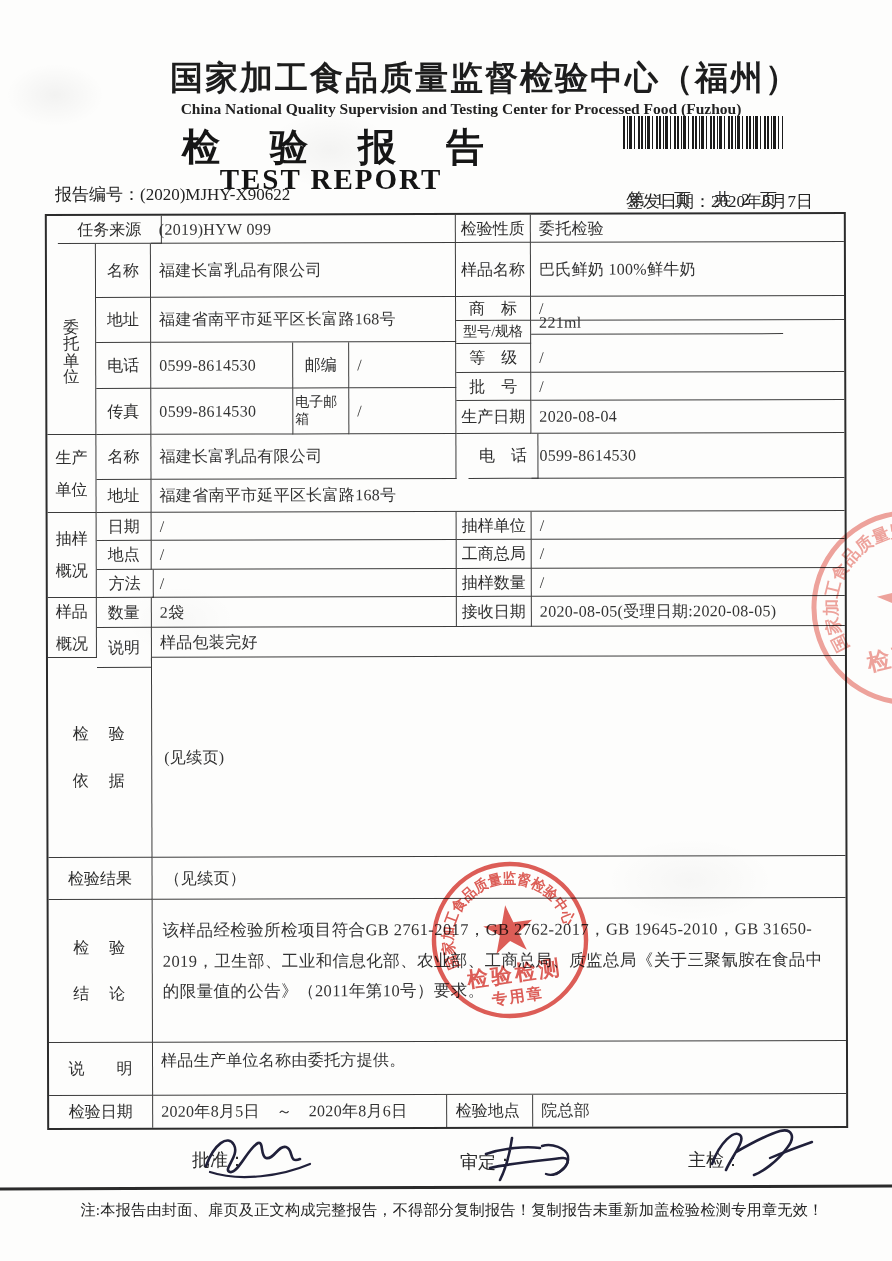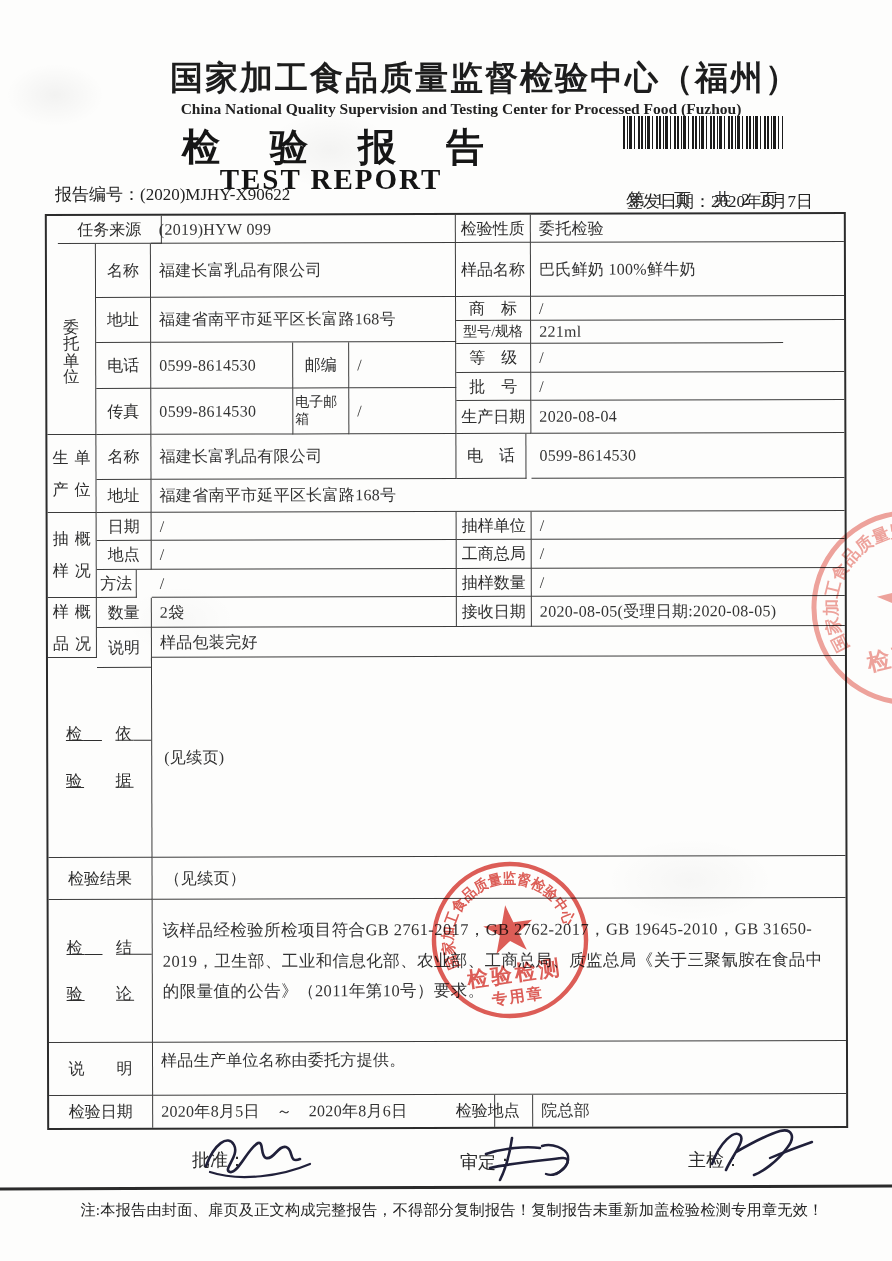--- a/index.html
+++ b/index.html
@@ -40,22 +40,22 @@
     border-right:1.6px solid #3c3c3c;border-bottom:1.6px solid #3c3c3c;
     display:flex;align-items:center;
     padding:2px 8px;font-size:16px;color:#2e2e2e;line-height:1.25;
     overflow:hidden;white-space:pre-wrap;
   }
   .noR{border-right:none;}
   .noB{border-bottom:none;}
   .ctr{justify-content:center;padding:2px 2px;}
   .val{color:#333;letter-spacing:0.3px;}
   .vlab{writing-mode:vertical-rl;text-orientation:upright;letter-spacing:17px;justify-content:center;padding:6px 0;}
-  .glab2{line-height:2.0;padding:2px 2px;text-align:center;}
-  .lab2line{flex-direction:row;justify-content:center;line-height:2.9;padding:2px 2px;text-align:center;letter-spacing:2px;text-decoration:underline;}
+  .glab2{flex-direction:column;justify-content:center;line-height:2.0;padding:2px 2px;text-align:center;}
+  .lab2line{flex-direction:column;justify-content:center;line-height:2.9;padding:2px 2px;text-align:center;letter-spacing:2px;}
   .small{font-size:14px;line-height:1.2;}
   .para{align-items:flex-start;padding:16px 18px 0 10px;line-height:1.85;font-size:16.5px;letter-spacing:0.4px;}
   .topal{align-items:flex-start;padding-top:8px;}
   .stamp{mix-blend-mode:multiply;pointer-events:none;}
   .sigrow{font-size:18px;color:#2b2b2b;margin-left:40px;}
   .rule{left:0;right:0;top:1186px;height:3px;background:#2b2b2b;transform:rotate(-0.18deg);}
   .note{left:44px;top:1200px;width:816px;font-size:15.2px;color:#242424;letter-spacing:0.2px;text-align:center;}
   svg text{font-family:"Liberation Serif","DejaVu Serif",serif;}
 </style>
 </head>
@@ -91,46 +91,46 @@
     <div class="cell ctr" style="left:49px;top:173px;width:55px;height:46px">传真</div>
     <div class="cell val" style="left:104px;top:173px;width:142px;height:46px">0599-8614530</div>
     <div class="cell ctr small" style="left:246px;top:173px;width:56px;height:46px">电子邮箱</div>
     <div class="cell val" style="left:302px;top:173px;width:107px;height:46px">/</div>
 
     <div class="cell ctr" style="left:409px;top:28px;width:75px;height:54px">样品名称</div>
     <div class="cell val noR" style="left:484px;top:28px;width:313px;height:54px">巴氏鲜奶 100%鲜牛奶</div>
     <div class="cell ctr" style="left:409px;top:82px;width:75px;height:24px">商　标</div>
     <div class="cell val noR" style="left:484px;top:82px;width:313px;height:24px">/</div>
     <div class="cell ctr small" style="left:409px;top:106px;width:75px;height:23px">型号/规格</div>
-    <div class="cell val noR" style="left:484px;top:106px;width:252px;height:23px">221ml</div>
+    <div class="cell val noR" style="left:484px;top:97px;width:252px;height:23px">221ml</div>
     <div class="cell ctr" style="left:409px;top:129px;width:75px;height:29px">等　级</div>
     <div class="cell val noR" style="left:484px;top:129px;width:313px;height:29px">/</div>
     <div class="cell ctr" style="left:409px;top:158px;width:75px;height:28px">批　号</div>
     <div class="cell val noR" style="left:484px;top:158px;width:313px;height:28px">/</div>
     <div class="cell ctr" style="left:409px;top:186px;width:75px;height:33px">生产日期</div>
     <div class="cell val noR" style="left:484px;top:186px;width:313px;height:33px">2020-08-04</div>
 
     <div class="cell glab2" style="left:0;top:219px;width:49px;height:78px"><span>生产</span><span>单位</span></div>
     <div class="cell ctr" style="left:49px;top:219px;width:55px;height:45px">名称</div>
     <div class="cell val" style="left:104px;top:219px;width:305px;height:45px">福建长富乳品有限公司</div>
-    <div class="cell ctr" style="left:409px;top:219px;width:70px;height:45px">电　话</div>
+    <div class="cell ctr" style="left:421px;top:219px;width:70px;height:45px">电　话</div>
     <div class="cell val noR" style="left:484px;top:219px;width:313px;height:45px">0599-8614530</div>
     <div class="cell ctr" style="left:49px;top:264px;width:55px;height:33px">地址</div>
     <div class="cell val noR" style="left:104px;top:264px;width:693px;height:33px">福建省南平市延平区长富路168号</div>
 
     <div class="cell glab2" style="left:0;top:297px;width:49px;height:85px"><span>抽样</span><span>概况</span></div>
     <div class="cell ctr" style="left:49px;top:297px;width:55px;height:28px">日期</div>
     <div class="cell val" style="left:104px;top:297px;width:305px;height:28px">/</div>
     <div class="cell ctr" style="left:409px;top:297px;width:75px;height:28px">抽样单位</div>
     <div class="cell val noR" style="left:484px;top:297px;width:313px;height:28px">/</div>
     <div class="cell ctr" style="left:49px;top:325px;width:55px;height:29px">地点</div>
     <div class="cell val" style="left:104px;top:325px;width:305px;height:29px">/</div>
     <div class="cell ctr" style="left:409px;top:325px;width:75px;height:29px">工商总局</div>
     <div class="cell val noR" style="left:484px;top:325px;width:313px;height:29px">/</div>
-    <div class="cell ctr" style="left:49px;top:354px;width:40px;height:28px">方法</div>
+    <div class="cell ctr" style="left:49px;top:354px;width:57px;height:28px">方法</div>
     <div class="cell val" style="left:104px;top:354px;width:305px;height:28px">/</div>
     <div class="cell ctr" style="left:409px;top:354px;width:75px;height:28px">抽样数量</div>
     <div class="cell val noR" style="left:484px;top:354px;width:313px;height:28px">/</div>
 
     <div class="cell glab2" style="left:0;top:382px;width:49px;height:60px"><span>样品</span><span>概况</span></div>
     <div class="cell ctr" style="left:49px;top:382px;width:55px;height:30px">数量</div>
     <div class="cell val" style="left:104px;top:382px;width:305px;height:30px">2袋</div>
     <div class="cell ctr" style="left:409px;top:382px;width:75px;height:30px">接收日期</div>
     <div class="cell val noR" style="left:484px;top:382px;width:313px;height:30px">2020-08-05(受理日期:2020-08-05)</div>
     <div class="cell ctr" style="left:49px;top:412px;width:55px;height:40px">说明</div>
@@ -142,21 +142,21 @@
     <div class="cell ctr" style="left:0;top:642px;width:104px;height:42px">检验结果</div>
     <div class="cell val noR" style="left:104px;top:642px;width:693px;height:42px;padding-left:12px">（见续页）</div>
 
     <div class="cell lab2line" style="left:0;top:684px;width:104px;height:143px"><span>检　验</span><span>结　论</span></div>
     <div class="cell val noR para" style="left:104px;top:684px;width:693px;height:143px">该样品经检验所检项目符合GB 2761-2017，GB 2762-2017，GB 19645-2010，GB 31650-2019，卫生部、工业和信息化部、农业部、工商总局、质监总局《关于三聚氰胺在食品中的限量值的公告》（2011年第10号）要求。</div>
 
     <div class="cell ctr" style="left:0;top:827px;width:104px;height:53px">说　　明</div>
     <div class="cell val noR topal" style="left:104px;top:827px;width:693px;height:53px">样品生产单位名称由委托方提供。</div>
 
     <div class="cell ctr noB" style="left:0;top:880px;width:104px;height:32px">检验日期</div>
-    <div class="cell val noB" style="left:104px;top:880px;width:342px;height:32px">2020年8月5日　～　2020年8月6日</div>
+    <div class="cell val noB" style="left:104px;top:880px;width:294px;height:32px">2020年8月5日　～　2020年8月6日</div>
     <div class="cell ctr noB" style="left:394px;top:880px;width:90px;height:32px">检验地点</div>
     <div class="cell val noB noR" style="left:484px;top:880px;width:313px;height:32px">院总部</div>
   </div>
 
   <svg class="abs stamp" style="left:415px;top:845px;transform:rotate(-8deg);opacity:.85" width="190" height="190" viewBox="0 0 190 190">
     <circle cx="95" cy="95" r="76" fill="none" stroke="#d8423a" stroke-width="4.5"></circle>
     <path id="arcA" d="M 41.4 114.5 A 57 57 0 1 1 148.6 114.5" fill="none"></path>
     <text fill="#d8423a" font-size="14.5" font-weight="bold"><textPath href="#arcA" textLength="192" lengthAdjust="spacingAndGlyphs">国家加工食品质量监督检验中心</textPath></text>
     <polygon transform="translate(95,86)" points="0,-26 5.8,-8 24.7,-8 9.4,3.1 15.3,21 0,9.9 -15.3,21 -9.4,3.1 -24.7,-8 -5.8,-8" fill="#d8423a"></polygon>
     <text x="95" y="136" text-anchor="middle" fill="#d8423a" font-size="21" font-weight="bold" letter-spacing="3">检验检测</text>

